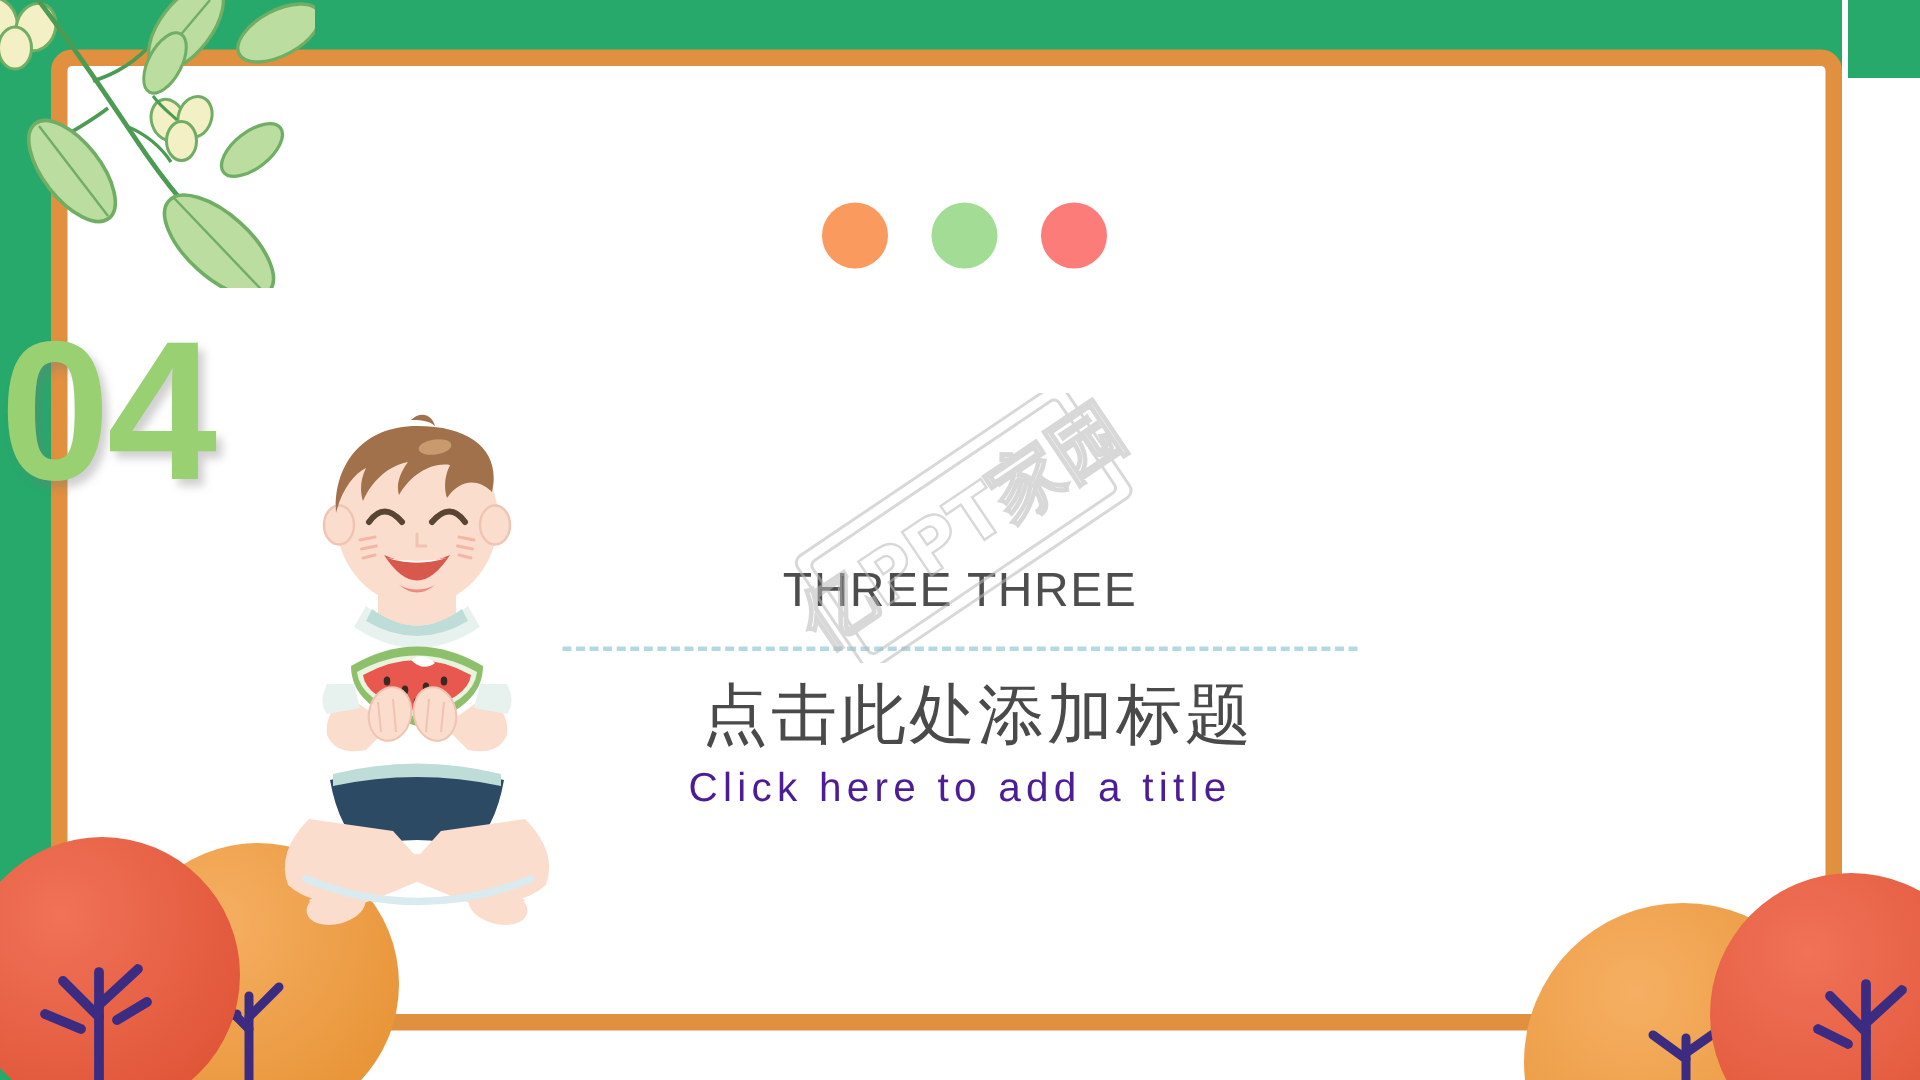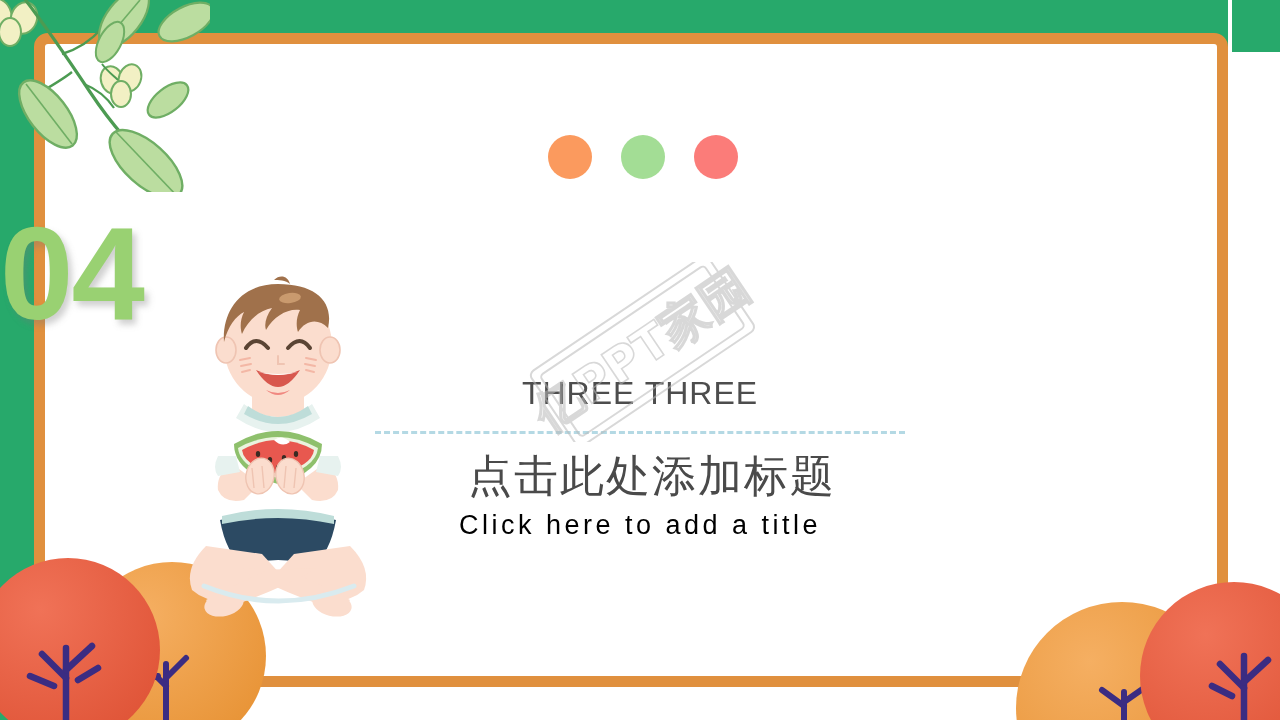--- a/index.html
+++ b/index.html
@@ -150,21 +150,21 @@
   }
 
   
   .subtitle-en {
     position: absolute;
     left: 0;
     top: 510px;
     width: 1280px;
     text-align: center;
     font-size: 27px;
-    color: #000000;
+    color: #4c1d95;
     letter-spacing: 3.5px;
     z-index: 6;
   }
 
   
   .vine { position: absolute; left: -10px; top: -8px; z-index: 7; }
   .boy  { position: absolute; left: 178px; top: 268px; z-index: 6; }
   .trees-left  { position: absolute; left: -20px; top: 528px; z-index: 5; }
   .trees-right { position: absolute; left: 1012px; top: 548px; z-index: 5; }
 

